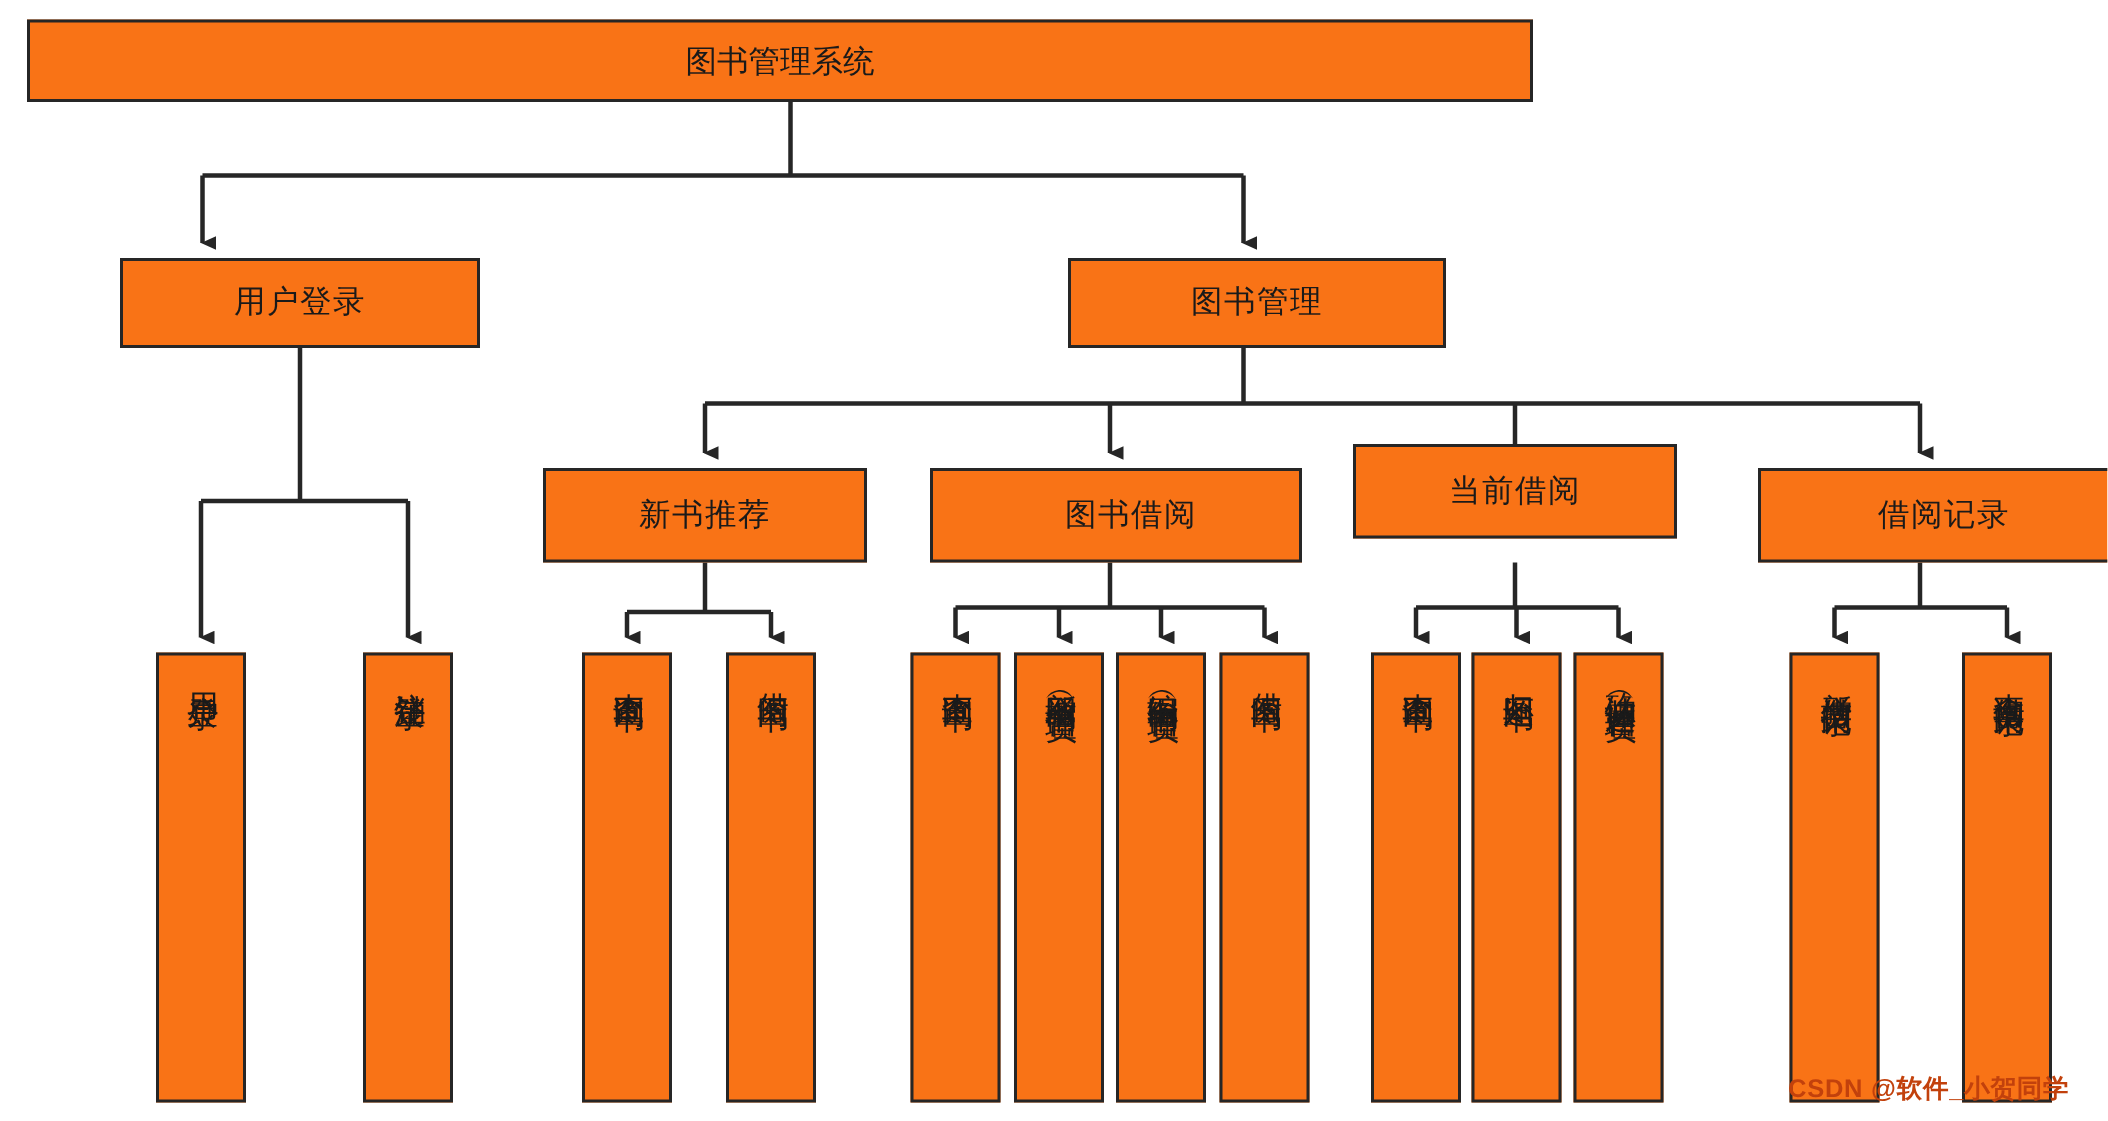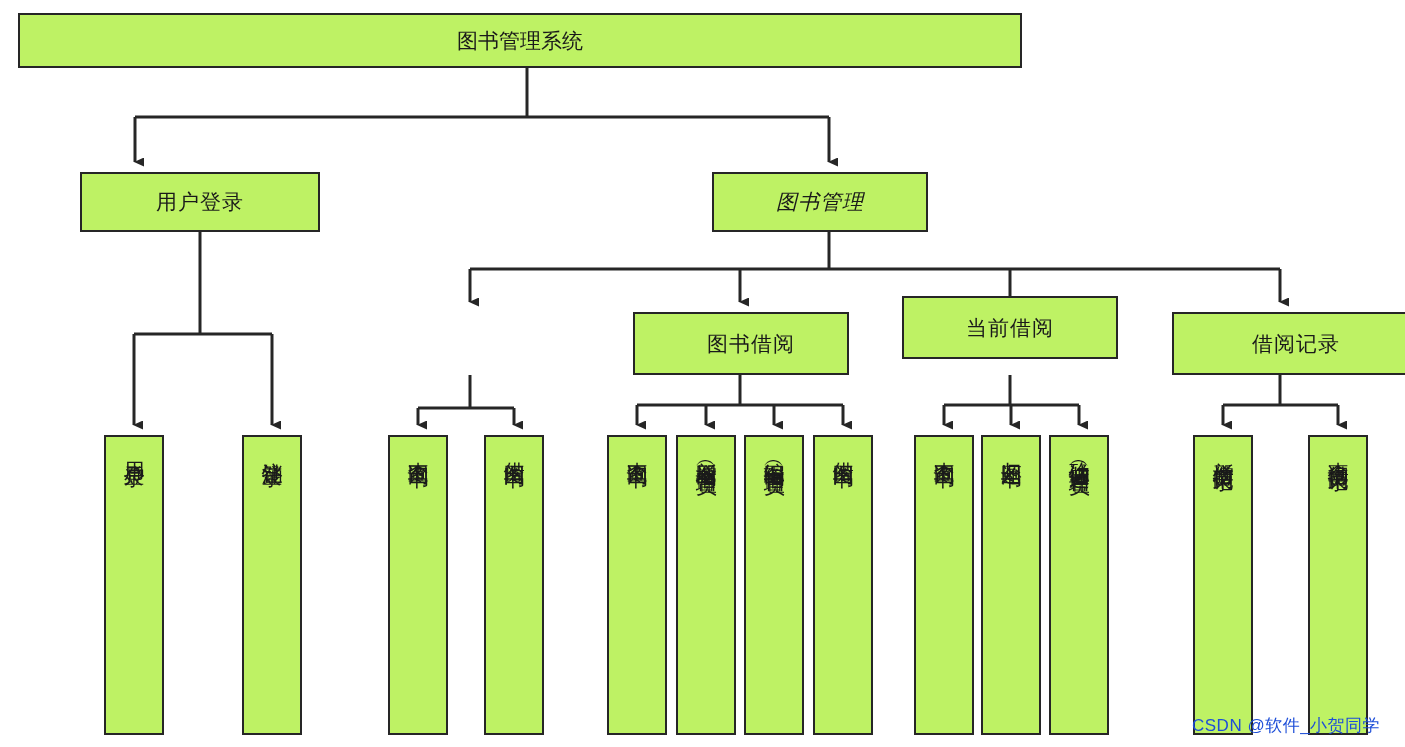--- a/index.html
+++ b/index.html
@@ -23,21 +23,21 @@
     left: 0;
     top: 0;
     width: 1405px;
     height: 747px;
     pointer-events: none;
   }
   .node {
     position: absolute;
     box-sizing: border-box;
     border: 2.5px solid #262626;
-    background: #bef264;
+    background: #f97316;
     display: flex;
     align-items: center;
     justify-content: center;
   }
   .node.horiz {
     font-size: 21px;
     letter-spacing: 1px;
     line-height: 1.2;
   }
   .node.root {
@@ -52,23 +52,24 @@
     writing-mode: vertical-rl;
     text-orientation: upright;
     font-size: 21px;
     line-height: 1.08;
     letter-spacing: 2px;
     white-space: nowrap;
   }
   .watermark {
     position: absolute;
     font-size: 17px;
-    color: #1d4ed8;
+    color: #c2410c;
     letter-spacing: 0.5px;
     white-space: nowrap;
+    font-weight: bold;
   }
 </style>
 </head>
 <body>
 
 <div id="canvas">
 
   <svg class="edges" viewBox="0 0 1405 747">
     <defs>
       <marker id="arrow" markerWidth="9" markerHeight="10" refX="4.5" refY="9" orient="auto" markerUnits="userSpaceOnUse">
@@ -119,25 +120,28 @@
     </g>
   </svg>
 
   <div class="node root" style="left:18px; top:13px; width:1004px; height:55px;">
     <span>图书管理系统</span>
   </div>
 
   <div class="node horiz" style="left:80px; top:172px; width:240px; height:60px;">
     <span>用户登录</span>
   </div>
-  <div class="node horiz" style="left:712px; top:172px; width:216px; height:60px;font-style:italic;">
+  <div class="node horiz" style="left:712px; top:172px; width:252px; height:60px;">
     <span>图书管理</span>
   </div>
 
-  <div class="node horiz" style="left:633px; top:312px; width:216px; height:63px;padding-left:20px;">
+  <div class="node horiz" style="left:362px; top:312px; width:216px; height:63px;">
+    <span>新书推荐</span>
+  </div>
+  <div class="node horiz" style="left:620px; top:312px; width:248px; height:63px;padding-left:20px;">
     <span>图书借阅</span>
   </div>
   <div class="node horiz" style="left:902px; top:296px; width:216px; height:63px;">
     <span>当前借阅</span>
   </div>
   <div class="node horiz" style="left:1172px; top:312px; width:248px; height:63px;">
     <span>借阅记录</span>
   </div>
 
   <div class="node leaf" style="left:104px; top:435px; width:60px; height:300px;">

